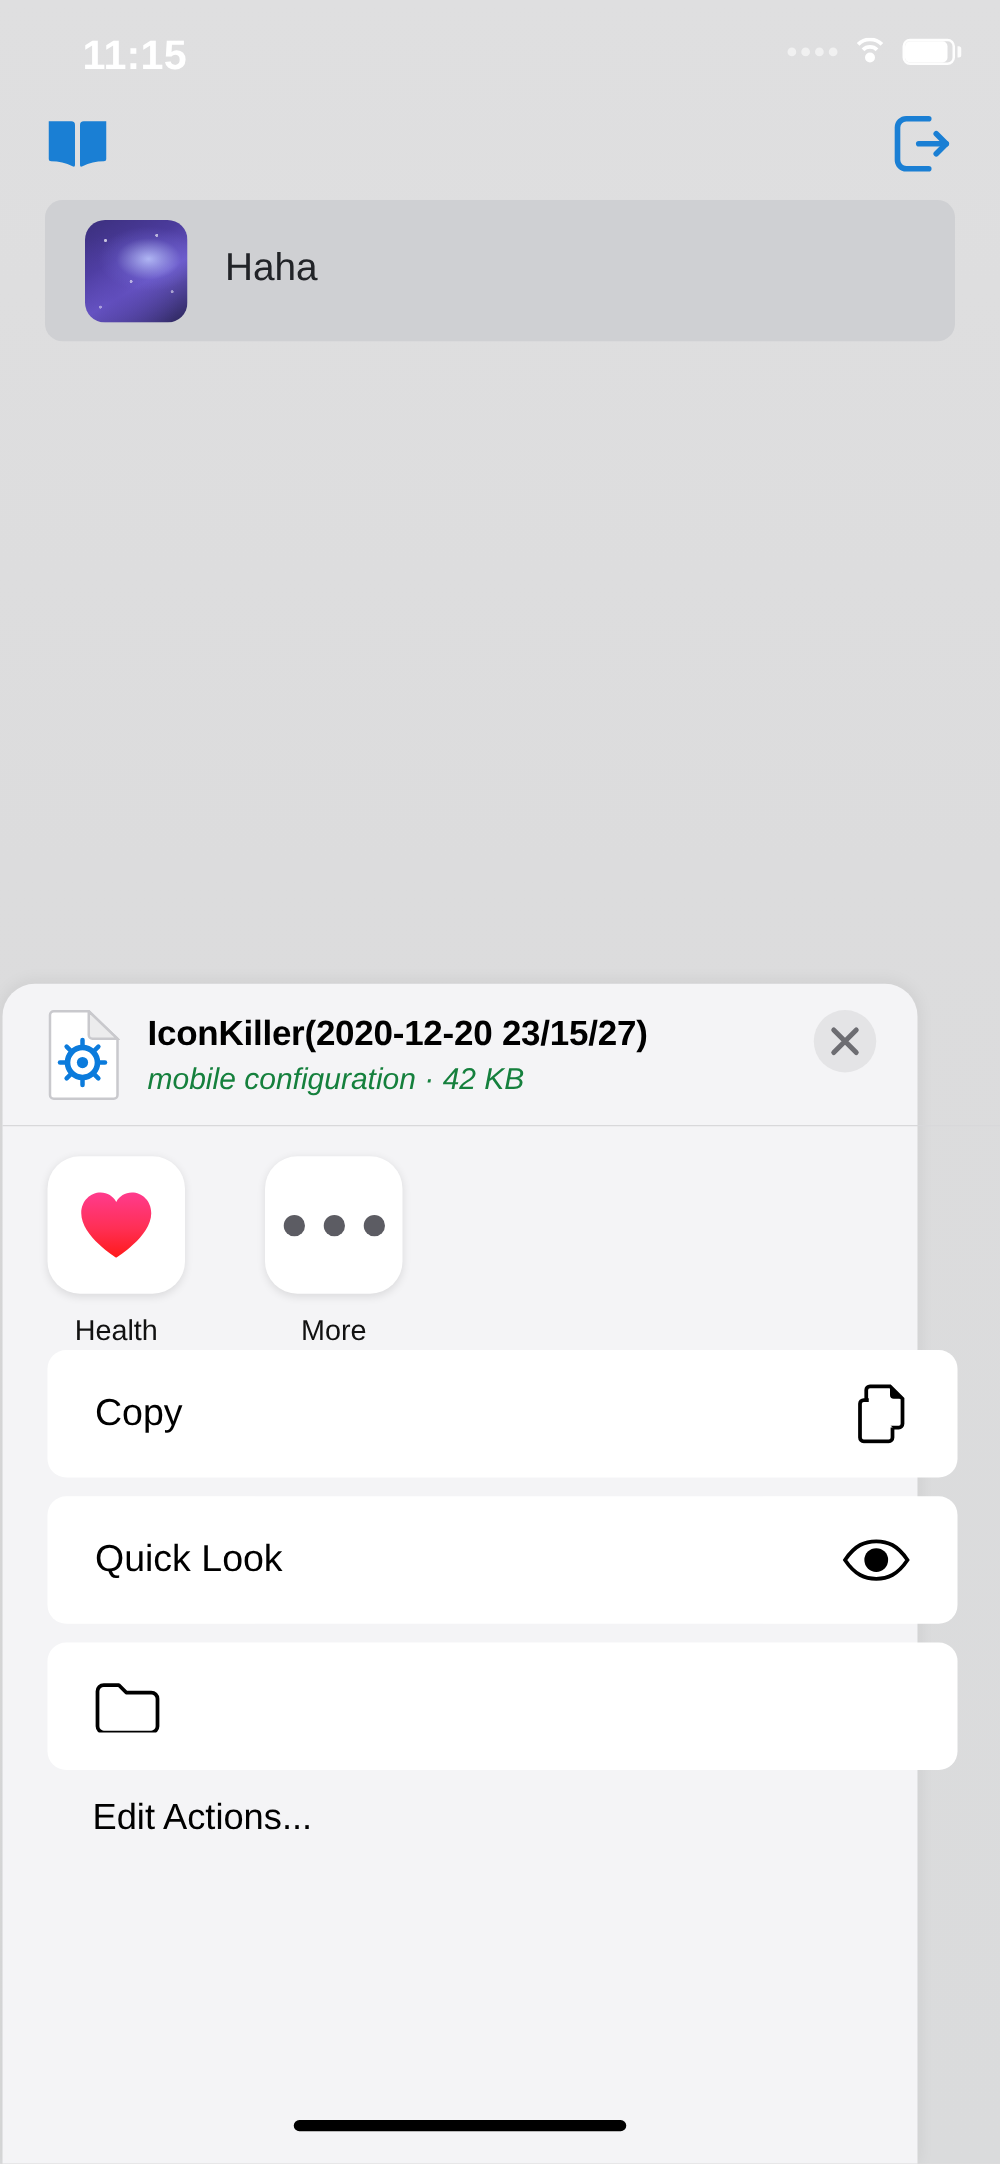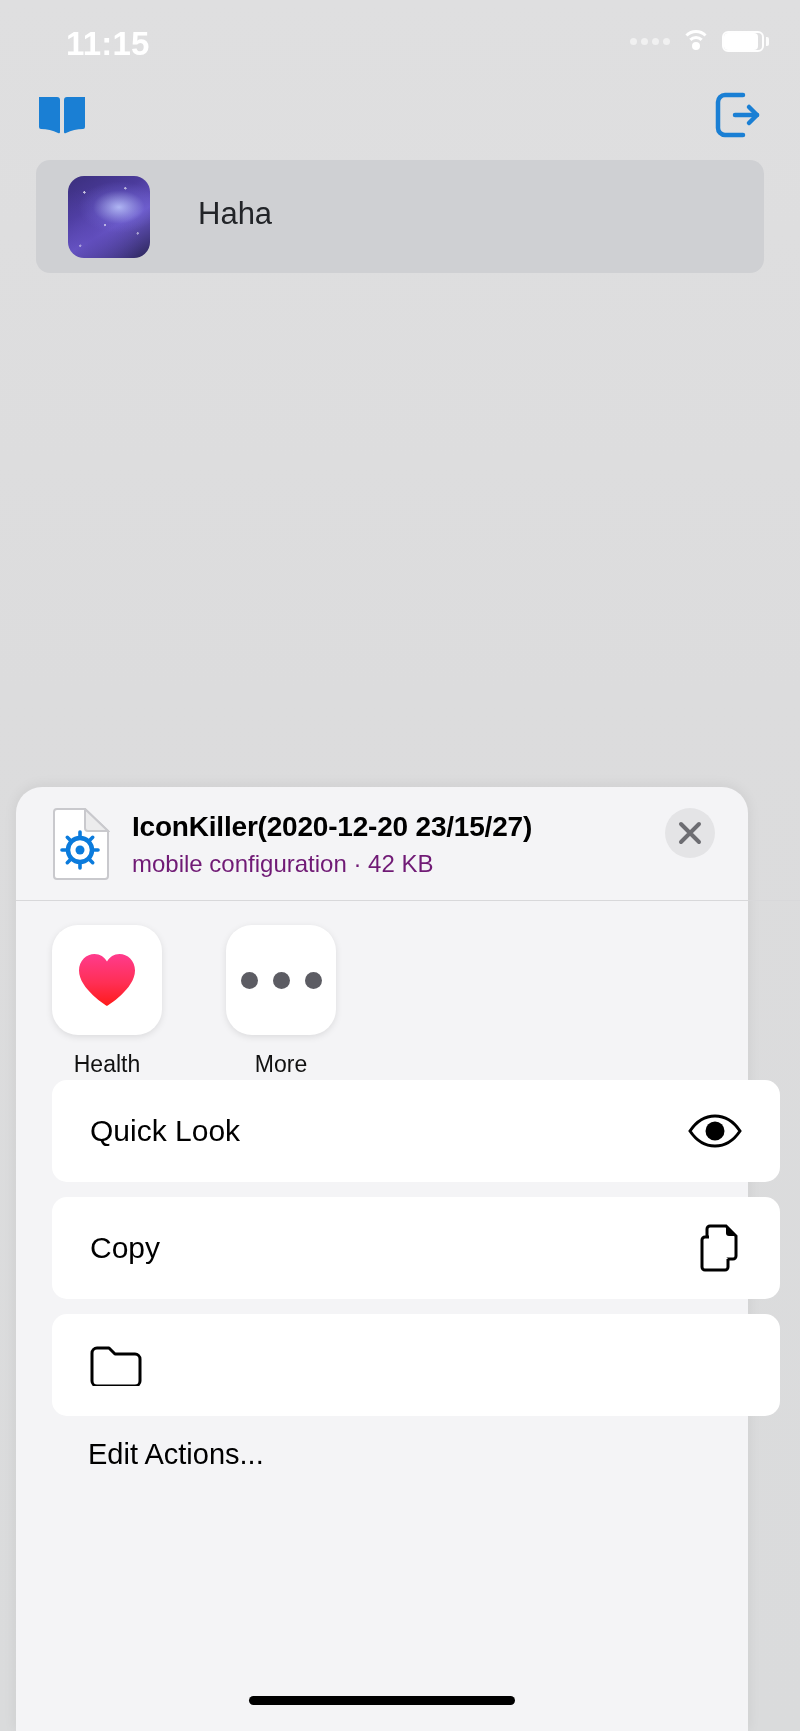--- a/index.html
+++ b/index.html
@@ -56,21 +56,21 @@
   .toolbar { position:absolute; top:86px; left:0; width:800px; height:62px; }
   .tb-btn { position:absolute; width:64px; height:58px; display:flex; align-items:center; justify-content:center; }
   .tb-left { left:30px; top:0; }
   .tb-right { right:30px; top:0; }
 
   
   .list { position:absolute; top:160px; left:36px; width:728px; }
   .list-row {
     position:relative; height:113px; background:#cfd0d3;
     border-radius:14px; margin-bottom:17px;
-    display:flex; align-items:center; padding-left:32px;gap:18px;
+    display:flex; align-items:center; padding-left:32px;
   }
   .thumb {
     width:82px; height:82px; border-radius:16px; flex:none;
     background:#2a2350; overflow:hidden; position:relative;
   }
   .thumb.galaxy {
     background:
       radial-gradient(ellipse 70% 45% at 62% 38%, rgba(190,200,255,0.85) 0%, rgba(120,110,220,0.25) 45%, rgba(0,0,0,0) 70%),
       radial-gradient(circle at 30% 75%, rgba(90,70,180,0.6) 0%, rgba(0,0,0,0) 60%),
       linear-gradient(150deg,#3b2f7d 0%,#4b3b9c 35%,#6a58c8 60%,#2b2559 100%);
@@ -99,35 +99,35 @@
   }
   .row-text { margin-left:30px; }
   .row-title {
     font-size:31px; color:#222428; font-weight:400; line-height:1.2;
     margin-bottom:6px;
   }
   .row-sub { font-size:25px; color:#6f7276; line-height:1.2; }
 
   
   .sheet {
-    position:absolute; left:16px; top:787px; width:732px; height:944px;
+    position:absolute; left:2px; top:787px; width:732px; height:944px;
     background:#f4f4f6; border-radius:26px 26px 0 0;
     box-shadow:0 -1px 14px rgba(0,0,0,0.07);
   }
   .file-header {
     position:relative; height:113px; display:flex; align-items:center;
     padding:0 36px;
   }
   .file-icon { width:58px; height:72px; flex:none; position:relative; }
   .file-meta { margin-left:22px; }
   .file-name {
     font-size:28px; font-weight:bold; color:#000; line-height:1.25;
     letter-spacing:-0.2px;
   }
-  .file-sub { font-size:24px; color:#701a75; margin-top:6px; line-height:1.2; }
+  .file-sub { font-size:24px; color:#15803d; margin-top:6px; line-height:1.2;font-style:italic; }
   .close-btn {
     position:absolute; right:33px; top:21px; width:50px; height:50px;
     border-radius:50%; background:#e4e4e6;
     display:flex; align-items:center; justify-content:center;
   }
   .divider {
     position:absolute; left:0; top:113px; width:800px; height:1px;
     background:#d8d8da;
   }
 
@@ -277,37 +277,37 @@
               <i></i>
             </span>
         </div>
         <div class="app-label">More</div>
       </div>
     </div>
 
     <div class="actions">
 
       <div class="action-row">
-        <span class="action-label">Quick Look</span>
-        <svg width="54" height="34" viewBox="0 0 54 34">
-          <path d="M2 17 C10 5 18 2 27 2 C36 2 44 5 52 17 C44 29 36 32 27 32 C18 32 10 29 2 17 Z" fill="none" stroke="#000" stroke-width="3"></path>
-          <circle cx="27" cy="17" r="9.5" fill="#000"></circle>
-        </svg>
-      </div>
-
-      <div class="action-row">
         <span class="action-label">Copy</span>
         <svg width="46" height="48" viewBox="0 0 46 48">
           <path d="M14 2 h16 l10 10 v20 a3 3 0 0 1 -3 3 H14 a3 3 0 0 1 -3 -3 V5 a3 3 0 0 1 3 -3 Z" fill="#ffffff" stroke="#000" stroke-width="3"></path>
           <path d="M30 2 l10 10 h-7 a3 3 0 0 1 -3 -3 Z" fill="#000"></path>
           <path d="M32 35 v8 a3 3 0 0 1 -3 3 H9 a3 3 0 0 1 -3 -3 V16 a3 3 0 0 1 3 -3 h4" fill="#ffffff" stroke="#000" stroke-width="3" stroke-linejoin="round"></path>
         </svg>
       </div>
 
       <div class="action-row">
+        <span class="action-label">Quick Look</span>
+        <svg width="54" height="34" viewBox="0 0 54 34">
+          <path d="M2 17 C10 5 18 2 27 2 C36 2 44 5 52 17 C44 29 36 32 27 32 C18 32 10 29 2 17 Z" fill="none" stroke="#000" stroke-width="3"></path>
+          <circle cx="27" cy="17" r="9.5" fill="#000"></circle>
+        </svg>
+      </div>
+
+      <div class="action-row">
         <svg width="52" height="42" viewBox="0 0 52 42">
           <path d="M2 9 a5 5 0 0 1 5 -5 h12 l6 6 h20 a5 5 0 0 1 5 5 v22 a5 5 0 0 1 -5 5 H7 a5 5 0 0 1 -5 -5 Z" fill="none" stroke="#000" stroke-width="3" stroke-linejoin="round"></path>
         </svg>
       </div>
 
       <div class="edit-actions">Edit Actions...</div>
     </div>
 
     <div class="home-indicator"></div>
   </div>

